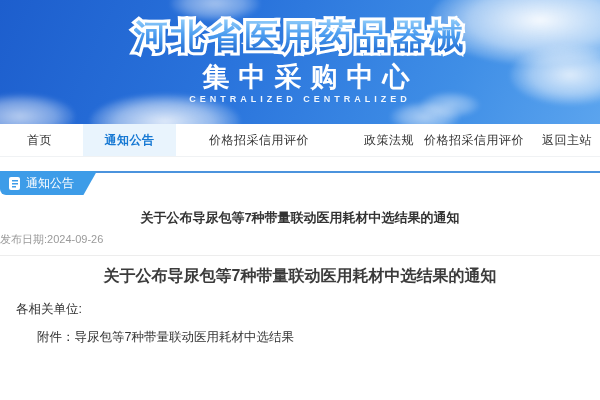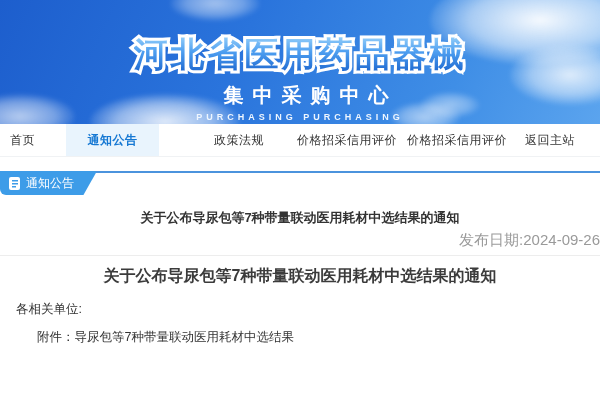--- a/index.html
+++ b/index.html
@@ -29,41 +29,41 @@
   .cloud.c3 { width: 150px; height: 55px; left: 90px; bottom: -25px; opacity: .9; }
   .cloud.c4 { width: 110px; height: 45px; left: -35px; bottom: -15px; opacity: .7; }
   .cloud.c5 { width: 90px; height: 35px; left: 170px; top: -14px; opacity: .6; }
   .cloud.c6 { width: 70px; height: 30px; right: 140px; bottom: -8px; opacity: .6; }
   .cloud.c7 { width: 60px; height: 26px; left: 420px; top: 92px; opacity: .5; }
 
   .banner-inner { position: relative; text-align: center; }
   .banner-title {
     position: relative;
     display: inline-block;
-    margin-top: 34px;
+    margin-top: 16px;
     font-size: 34px;
     font-weight: 700;
     letter-spacing: 3px;
     line-height: 40px;
     white-space: nowrap;
   }
   .banner-title .stroke {
     color: #ffffff;
     -webkit-text-stroke: 6px #ffffff;
   }
   .banner-title .fill {
     position: absolute; left: 0; top: 0; width: 100%;
     background: linear-gradient(180deg, #9fd6fb 0%, #4d9ef0 45%, #1a63cd 100%);
     -webkit-background-clip: text;
     background-clip: text;
     color: transparent;
   }
   .banner-sub {
     margin-top: 7px;
-    font-size: 20px;
+    font-size: 27px;
     font-weight: 700;
     color: #ffffff;
     letter-spacing: 9px;
     text-indent: 9px;
     line-height: 28px;
     padding-left: 12px;
   }
   .banner-en {
     margin-top: 3px;
     font-size: 9px;
@@ -75,21 +75,21 @@
 
   
   .nav {
     width: 600px; height: 33px;
     background: #ffffff;
     border-bottom: 1px solid #f0f2f4;
     display: flex;
     align-items: stretch;
     font-size: 12px;
     color: #333333;
-    padding-left: 10px;
+    padding-left: 27px;
   }
   .nav-item {
     display: flex;
     align-items: center;
     letter-spacing: 0.5px;
     cursor: pointer;
     white-space: nowrap;
   }
   .nav-item.n1 { margin-left: 0; }
   .nav-item.n2 {
@@ -145,22 +145,22 @@
   .article { padding-top: 38px; color: #333333; }
   .article-title {
     text-align: center;
     font-size: 13px;
     font-weight: 700;
     color: #333333;
     line-height: 17px;
   }
   .pub-date {
     margin-top: 7px;
-    text-align: right;
-    font-size: 15px;
+    text-align: left;
+    font-size: 11px;
     color: #9a9a9a;
     line-height: 13px;
   }
   .divider {
     margin-top: 9px;
     border-bottom: 1px solid #ededed;
     width: 600px;
   }
   .body-title {
     margin-top: 9px;
@@ -201,29 +201,29 @@
   <div class="cloud c4"></div>
   <div class="cloud c5"></div>
   <div class="cloud c6"></div>
   <div class="cloud c7"></div>
   <div class="banner-inner">
     <div class="banner-title">
       <span class="stroke">河北省医用药品器械</span>
       <span class="fill">河北省医用药品器械</span>
     </div>
     <div class="banner-sub">集中采购中心</div>
-    <div class="banner-en">PURCHASING PURCHASING</div>
+    <div class="banner-en">CENTRALIZED CENTRALIZED</div>
   </div>
 </div>
 
 <div class="nav">
   <div class="nav-item n1">首页</div>
   <div class="nav-item n2">通知公告</div>
+  <div class="nav-item n4">价格招采信用评价</div>
   <div class="nav-item n3">政策法规</div>
-  <div class="nav-item n4">价格招采信用评价</div>
   <div class="nav-item n5">价格招采信用评价</div>
   <div class="nav-item n6">返回主站</div>
 </div>
 
 <div class="doc-section">
   <div class="blue-line"></div>
   <div class="notice-tab">
     <span class="doc-icon"></span>
     <span>通知公告</span>
   </div>

